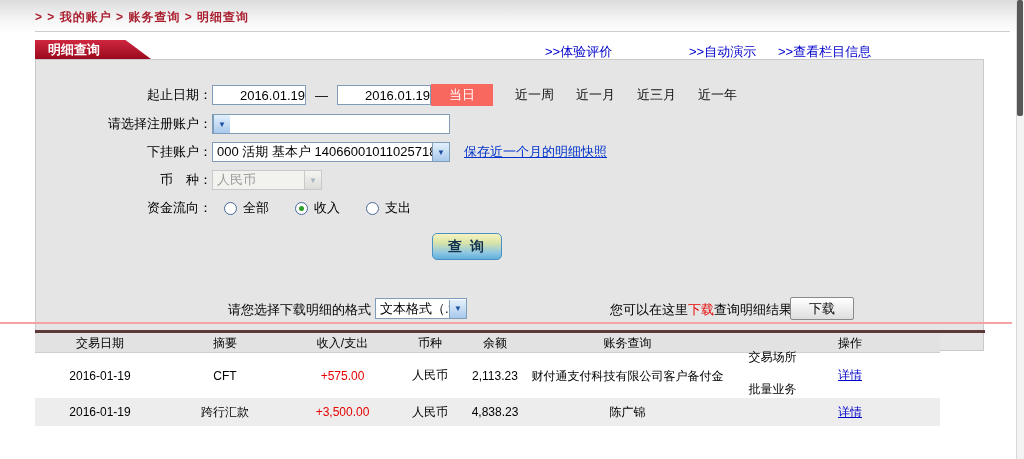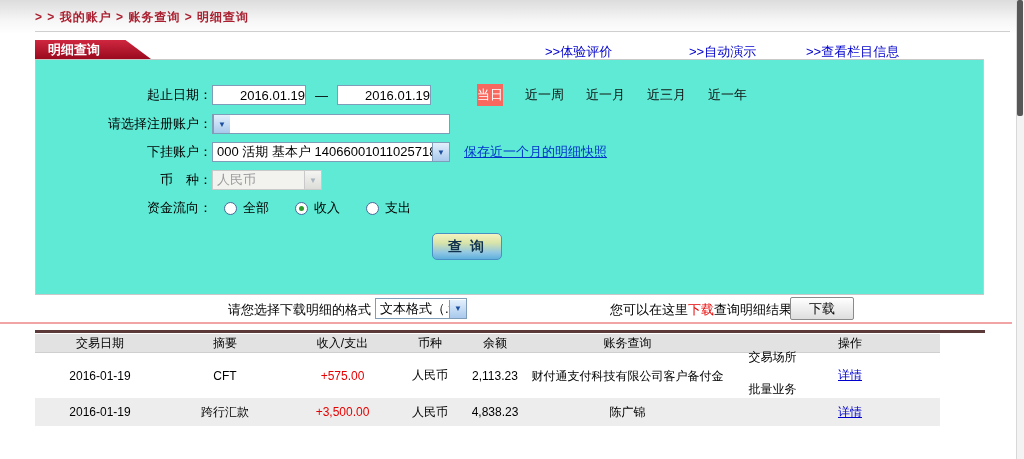--- a/index.html
+++ b/index.html
@@ -29,34 +29,34 @@
   .breadcrumb span { color:#aa1f2f; }
   .crumb { cursor:pointer; }
   .rule1 { position:absolute; top:31px; left:35px; width:975px; height:1px; background:#cfcfcf; }
 
   
   .tab { position:absolute; top:40px; left:35px; width:116px; height:19px;
     background:linear-gradient(#cf2740,#9a0a1e);
     clip-path:polygon(0 0, 78% 0, 100% 100%, 0 100%);
     color:#fff; font-weight:bold; font-size:13px; line-height:19px; padding-left:13px; }
   .top-links { position:absolute; top:43px; height:16px; font-size:13px; color:#0000cc; white-space:nowrap; cursor:pointer; }
-  .tl1 { left:545px;text-align:center; } .tl2 { left:689px; } .tl3 { left:806px; }
-
-  
-  .panel { position:absolute; top:59px; left:35px; width:949px; height:236px;
-    background:#5eead4; border:1px solid #c9c9c9; }
+  .tl1 { left:545px;text-align:center; } .tl2 { left:689px; } .tl3 { left:778px; }
+
+  
+  .panel { position:absolute; top:59px; left:35px; width:949px; height:292px;
+    background:#e5e5e5; border:1px solid #c9c9c9; }
   .form-row { position:absolute; left:0; width:100%; display:flex; align-items:center; height:22px; }
   .form-label { width:176px; text-align:right; font-size:13px; color:#000; flex:none; }
   .r1 { top:24px; } .r2 { top:53px; } .r3 { top:81px; } .r4 { top:109px; } .r5 { top:137px; }
 
   .date-input { width:94px; height:20px; border:1px solid #7f9db9; text-align:right;
     font-size:13px; font-family:inherit; color:#000; background:#fff; flex:none; }
   .date-sep { margin:0 9px; flex:none; }
-  .badge-today { margin-left:46px; background:#f8685e; color:#fff; font-size:13px;
-    padding:2px 0; cursor:pointer; flex:none; }
+  .badge-today { background:#f8685e; color:#fff; font-size:13px;
+    padding:2px 18px; cursor:pointer; flex:none; }
   .range-link { margin-left:22px; color:#111; cursor:pointer; flex:none; }
 
   .selectbox { display:flex; align-items:center; height:20px; border:1px solid #7f9db9;
     background:#fff; cursor:pointer; flex:none; }
   .sel-text { flex:1; padding:0 4px; font-size:13px; white-space:nowrap; overflow:hidden; }
   .sel-arrow { width:17px; height:18px; flex:none; display:flex; align-items:center; justify-content:center;
     font-size:8px; color:#1c4fa0; border-left:1px solid #7f9db9;
     background:linear-gradient(#e3f0fc,#a9c9ec); }
   .w-account { width:238px; }
   .w-currency { width:110px; }

